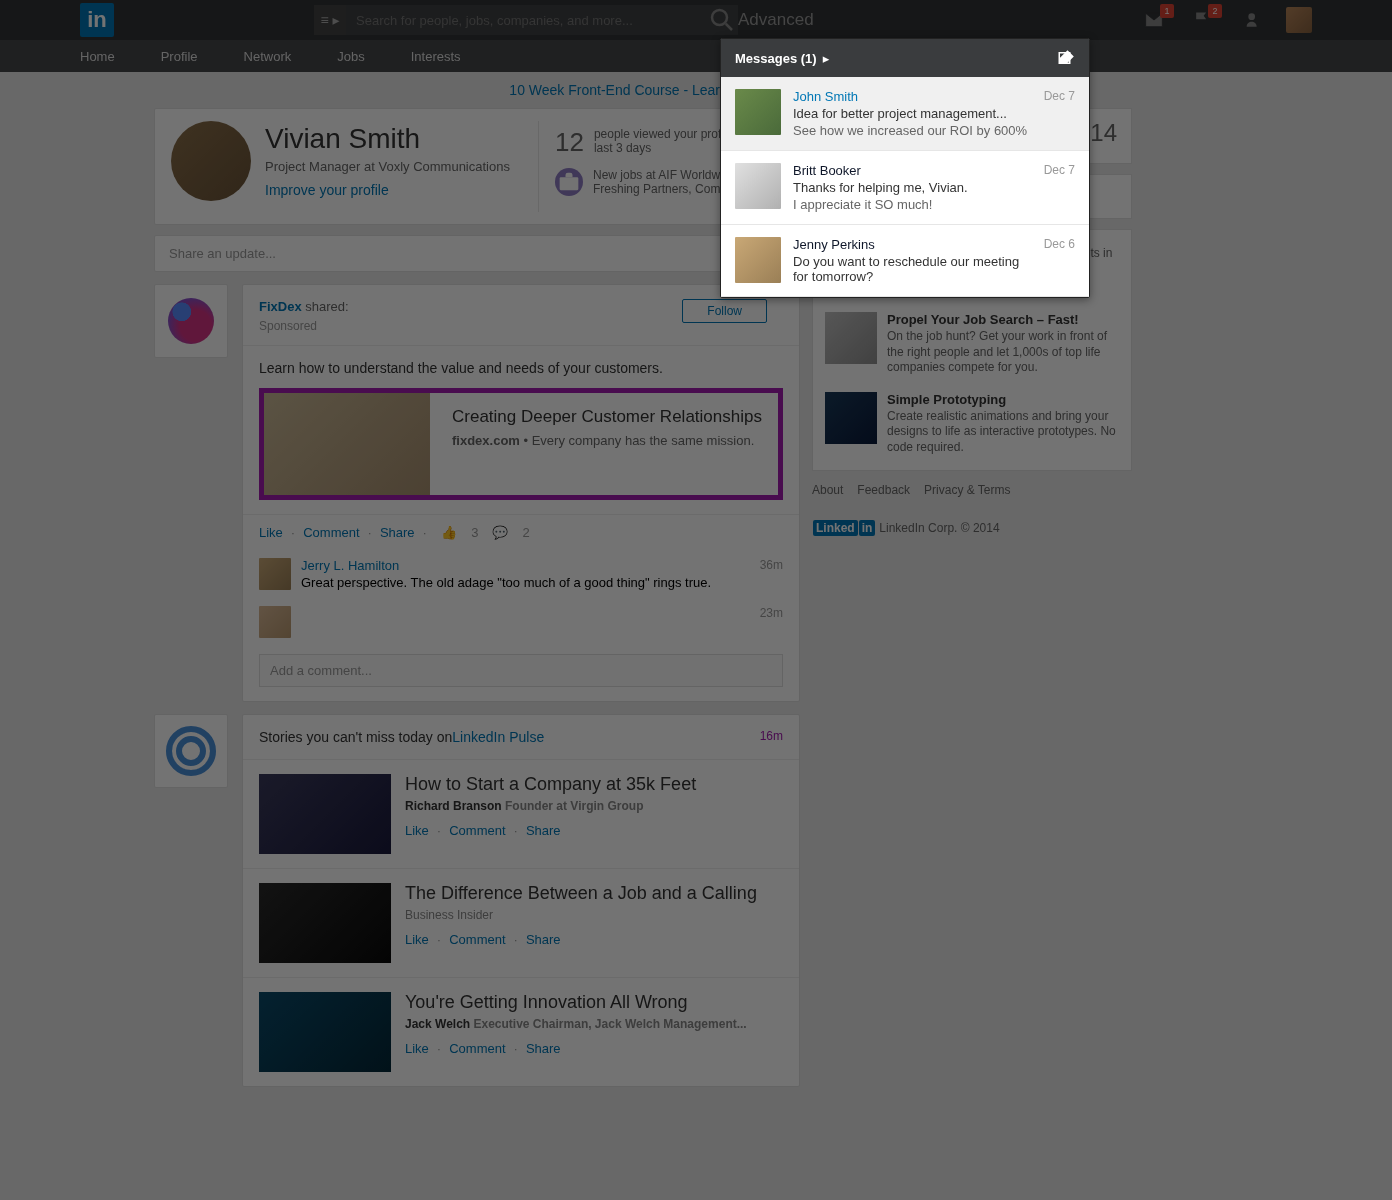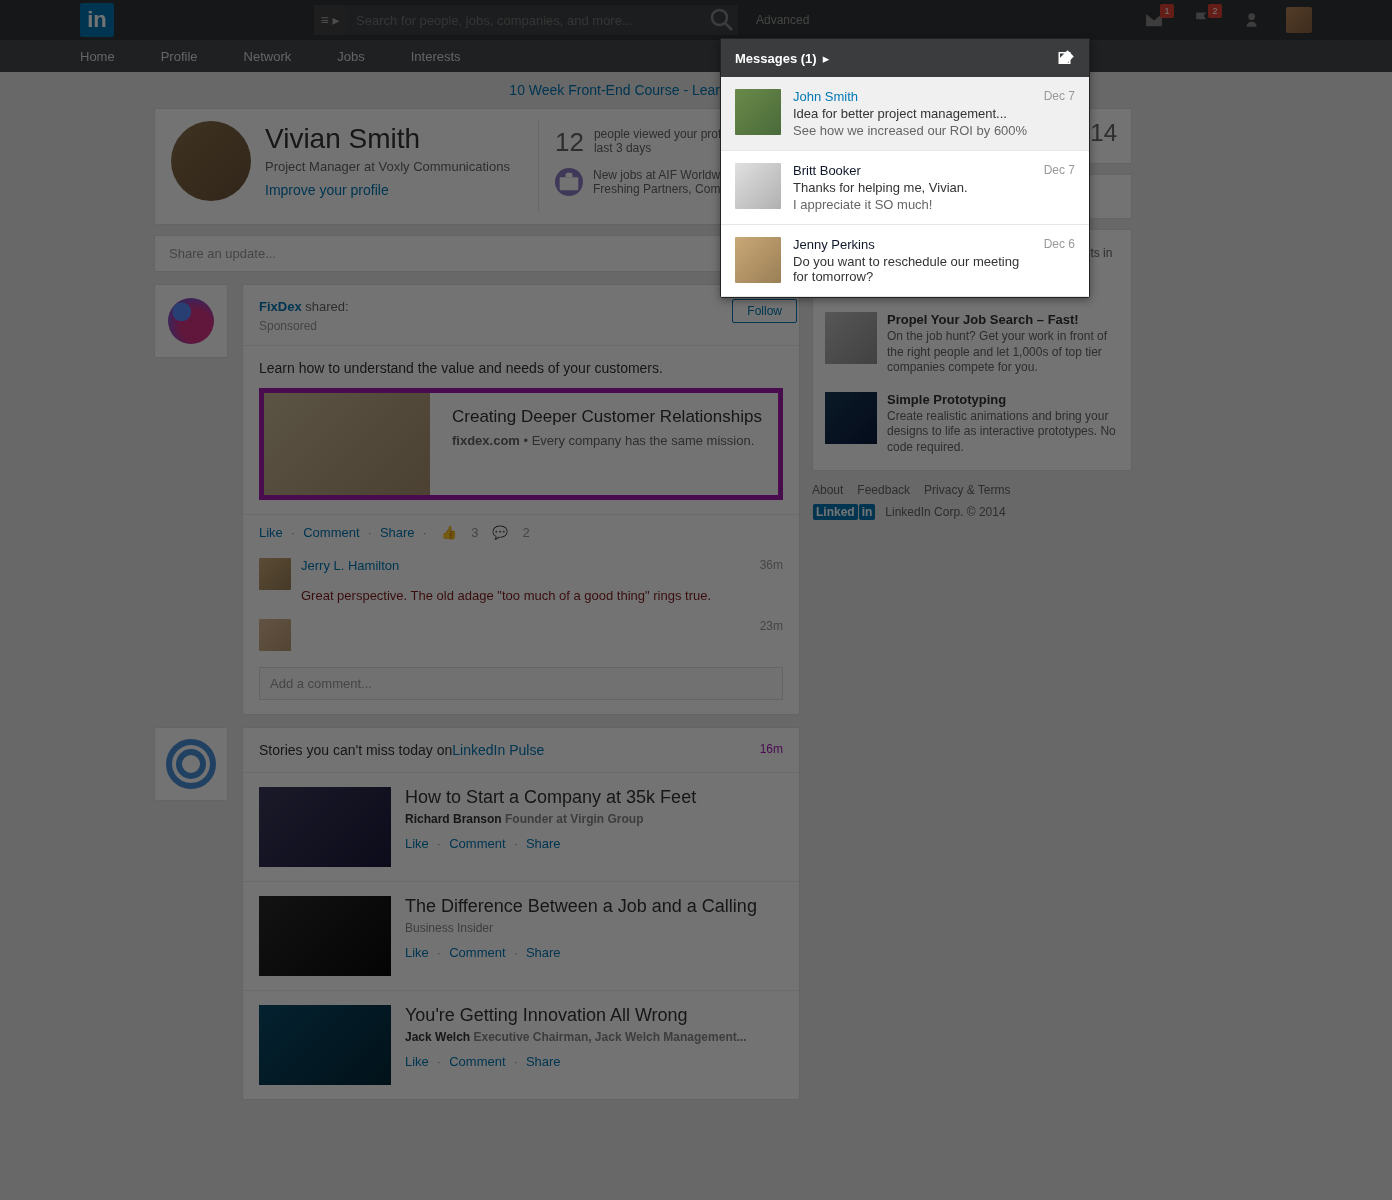--- a/index.html
+++ b/index.html
@@ -4,21 +4,21 @@
 <style>
 *{margin:0;padding:0;box-sizing:border-box;font-family:Arial,Helvetica,sans-serif}
 body{background:#e6e6e6;width:1392px;height:1200px;overflow:hidden;position:relative}
 .overlay{position:absolute;inset:0;background:rgba(0,0,0,0.55);z-index:5}
 .topbar{background:#313335;height:40px;display:flex;align-items:center;padding-left:80px;gap:0;position:relative}
 .logo{width:34px;height:34px;background:#0077b5;color:#fff;font-weight:bold;font-size:22px;border-radius:2px;display:flex;align-items:center;justify-content:center;font-family:Arial}
 .search-wrap{margin-left:200px;display:flex;align-items:center}
 .search-btn{width:32px;height:30px;background:#444;border:none;color:#aaa;display:flex;align-items:center;justify-content:center;font-size:14px}
 .search-input{width:360px;height:30px;background:#3f4143;border:none;color:#0ea5e9;padding:0 10px;font-size:13px}
 .search-icon{width:32px;height:30px;background:#3f4143;color:#888;display:flex;align-items:center;justify-content:center}
-.advanced{color:#999;font-size:12px;margin-left:18px}
+.advanced{color:#999;font-size:17px;margin-left:0}
 .top-icons{position:absolute;right:80px;display:flex;align-items:center;gap:24px}
 .top-icon{width:24px;height:20px;position:relative;color:#777}
 .badge{position:absolute;top:-6px;right:-8px;background:#d43;color:#fff;font-size:9px;width:14px;height:14px;border-radius:2px;display:flex;align-items:center;justify-content:center}
 .avatar-sm{width:26px;height:26px;border-radius:2px;background:linear-gradient(135deg,#b8865a,#8a6340)}
 .navbar{background:#45474a;height:32px;display:flex;align-items:center;padding-left:80px;gap:46px}
 .navbar a{color:#ddd;font-size:13px;text-decoration:none}
 .banner{text-align:center;color:#0077b5;font-size:14px;padding:10px 0}
 .content{display:flex;gap:12px;padding:0 80px 0 154px}
 .left-col{width:646px}
 .right-col{width:320px}
@@ -35,35 +35,35 @@
 .update-box{background:#fff;border:1px solid #ddd;border-radius:2px;padding:10px 14px;margin-top:10px;color:#999;font-size:13px}
 .post{display:flex;gap:14px;margin-top:12px}
 .post-logo{width:74px;height:74px;background:#fff;border:1px solid #ddd;border-radius:2px;display:flex;align-items:center;justify-content:center}
 .fixdex-logo{width:46px;height:46px;background:radial-gradient(circle at 30% 30%,#5a8cff 20%,transparent 21%),radial-gradient(circle at 60% 60%,#d63384 40%,#8a4fc7 70%);border-radius:50%}
 .pulse-logo{width:50px;height:50px;border-radius:50%;border:6px solid #4a90d9;box-shadow:inset 0 0 0 4px #fff,inset 0 0 0 10px #4a90d9}
 .post-body{flex:1;background:#fff;border:1px solid #ddd;border-radius:2px}
 .post-head{padding:12px 16px;border-bottom:1px solid #eee;position:relative}
 .post-author{color:#0077b5;font-weight:bold;font-size:13px}
 .post-shared{color:#666;font-size:13px}
 .post-sponsored{color:#999;font-size:12px;margin-top:4px}
-.follow-btn{position:absolute;right:2px;top:14px;border:1px solid #0077b5;color:#0077b5;background:#fff;font-size:12px;padding:4px 14px;border-radius:2px}
+.follow-btn{position:absolute;right:32px;top:14px;border:1px solid #0077b5;color:#0077b5;background:#fff;font-size:12px;padding:4px 24px;border-radius:2px}
 .post-content{padding:14px 16px}
 .post-text{color:#333;font-size:14px;margin-bottom:12px}
 .media-card{border:5px solid #a21caf;display:flex;gap:22px}
 .media-img{width:166px;height:102px;background:linear-gradient(135deg,#c9b896,#a89070)}
 .media-info{padding:14px 0}
 .media-title{font-size:17px;color:#333}
 .media-sub{font-size:13px;color:#666;margin-top:6px}
 .post-actions{padding:10px 16px;border-top:1px solid #eee;font-size:13px;color:#0077b5;display:flex;gap:8px;align-items:center}
 .dot{color:#999}
 .count-icon{color:#999;font-size:13px;margin-left:6px}
 .comment-item{padding:8px 16px;display:flex;gap:10px;font-size:13px}
 .comment-av{width:32px;height:32px;background:linear-gradient(135deg,#c9a876,#9a7f56);border-radius:1px;flex-shrink:0}
 .comment-name{color:#0077b5}
-.comment-text{color:#7f1d1d;margin-top:15px}
+.comment-text{color:#000000;margin-top:2px}
 .comment-time{color:#999;font-size:12px;margin-left:auto}
 .comment-input{margin:8px 16px 14px;border:1px solid #ddd;padding:8px 10px;color:#999;font-size:13px;background:#fafafa}
 .pulse-head{padding:14px 16px;color:#333;font-size:14px;display:flex}
 .pulse-link{color:#0077b5}
 .pulse-time{margin-left:auto;color:#a21caf;font-size:12px}
 .story{padding:14px 16px;border-top:1px solid #eee;display:flex;gap:14px}
 .story-img{width:132px;height:80px;flex-shrink:0}
 .story-img.s1{background:linear-gradient(135deg,#3a3a5c,#1a1a3c)}
 .story-img.s2{background:linear-gradient(135deg,#2a2a2a,#0a0a0a)}
 .story-img.s3{background:linear-gradient(135deg,#0a4a6a,#042838)}
@@ -77,21 +77,21 @@
 .say-box{margin-top:10px;background:#fff;border:1px solid #ddd;padding:14px;color:#999;font-size:13px}
 .sidebar-list{background:#fff;border:1px solid #ddd;margin-top:10px;padding:6px 0}
 .side-item{display:flex;gap:10px;padding:8px 12px;font-size:12px}
 .side-thumb{width:52px;height:52px;flex-shrink:0}
 .side-thumb.t1{background:linear-gradient(135deg,#8a4a2a,#5a2a1a)}
 .side-thumb.t2{background:linear-gradient(135deg,#c0c0c0,#909090)}
 .side-thumb.t3{background:linear-gradient(135deg,#1a3a5a,#0a1a3a)}
 .side-title{color:#333;font-weight:bold;font-size:13px}
 .side-text{color:#666;margin-top:2px;line-height:1.3}
 .footer-links{font-size:12px;color:#666;margin-top:12px;display:flex;gap:14px}
-.footer-brand{font-size:12px;color:#666;margin-top:8px;display:flex;gap:10px;align-items:flex-start}
+.footer-brand{font-size:12px;color:#666;margin-top:24px;display:flex;gap:4px;align-items:flex-start}
 .ln-badge{font-weight:bold;color:#333}
 .ln-badge span{background:#0077b5;color:#fff;padding:1px 3px;border-radius:2px;margin-left:1px}
 
 .msg-dropdown{position:absolute;top:38px;right:302px;width:370px;background:#fff;border:1px solid #222;border-radius:2px;z-index:20;box-shadow:0 2px 8px rgba(0,0,0,0.4)}
 .msg-head{background:#3a3c3e;color:#fff;padding:10px 14px;font-size:13px;display:flex;align-items:center}
 .msg-head-title{font-weight:bold}
 .msg-compose{margin-left:auto;width:18px;height:18px;color:#fff}
 .msg-item{padding:12px 14px;display:flex;gap:12px;border-bottom:1px solid #e6e6e6;font-size:13px}
 .msg-item.unread{background:#f0f0f0}
 .msg-av{width:46px;height:46px;border-radius:1px;flex-shrink:0}
@@ -291,21 +291,21 @@
       <div class="side-item">
         <div class="side-thumb t1"></div>
         <div>
             <div class="side-text">your designs. Gather invaluable insights in a free 1-hour session.</div>
           </div>
       </div>
       <div class="side-item">
         <div class="side-thumb t2"></div>
         <div>
             <div class="side-title">Propel Your Job Search – Fast!</div>
-            <div class="side-text">On the job hunt? Get your work in front of the right people and let 1,000s of top tier companies compete for you.</div>
+            <div class="side-text">On the job hunt? Get your work in front of the right people and let 1,000s of top life companies compete for you.</div>
           </div>
       </div>
       <div class="side-item">
         <div class="side-thumb t3"></div>
         <div>
             <div class="side-title">Simple Prototyping</div>
             <div class="side-text">Create realistic animations and bring your designs to life as interactive prototypes. No code required.</div>
           </div>
       </div>
     </div>

